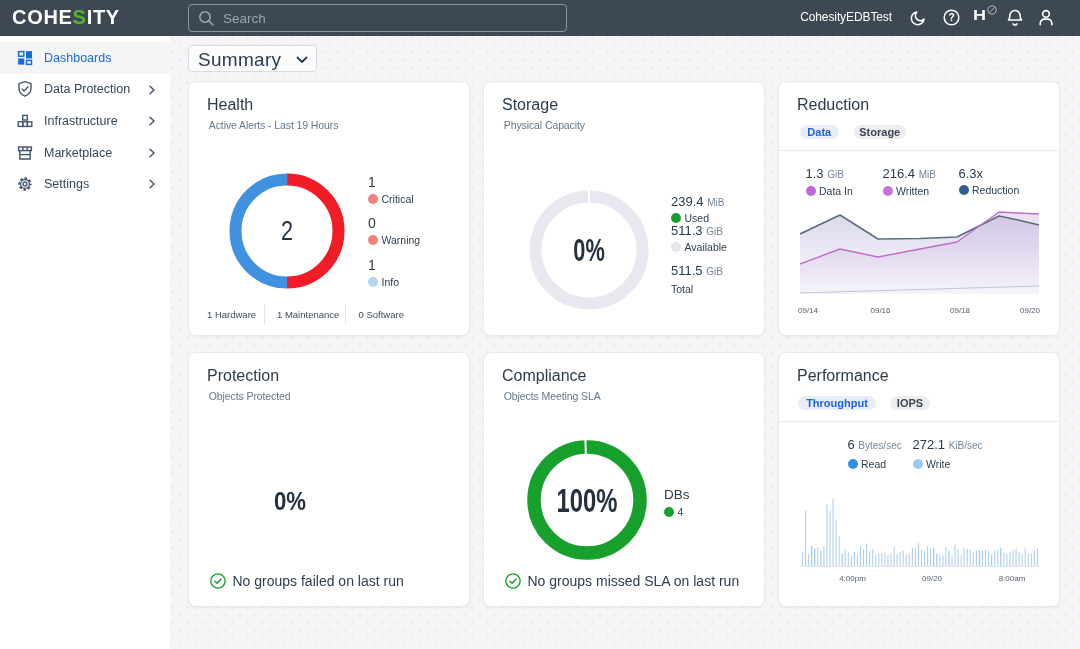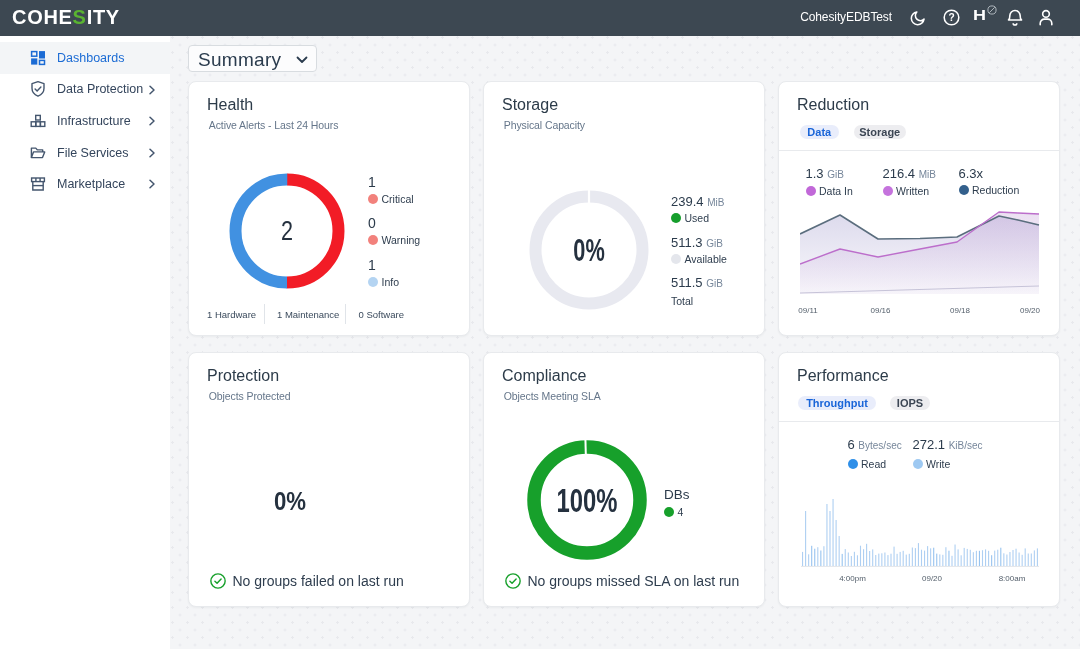--- a/index.html
+++ b/index.html
@@ -9,21 +9,21 @@
 #topbar { position:absolute; left:0; top:0; width:1080px; height:36px; background:#3d4852; }
 #logo { position:absolute; left:12px; top:5.5px; font-size:20px; font-weight:bold; color:#fff; letter-spacing:.7px; }
 #logo .s { color:#5ab431; }
 #search { position:absolute; left:188px; top:4px; width:379px; height:28px; border:1px solid #8b959d; border-radius:4px; }
 #search svg { position:absolute; left:9px; top:5px; }
 #search span { position:absolute; left:34px; top:6px; font-size:13.5px; color:#9aa5ad; }
 .tuser { position:absolute; right:188px; top:10px; font-size:12px; letter-spacing:-.1px; color:#fff; }
 .ticon { position:absolute; }
 .th { position:absolute; left:973px; top:9px; color:#fff; font-size:18px; line-height:13px; font-weight:bold; transform:scaleY(.8); }
 #sidebar { position:absolute; left:0; top:36px; width:170px; height:613px; background:#fff; padding-top:6px; }
-.mi { position:relative; height:31.6px; display:flex; align-items:center; padding-left:29px; }
+.mi { position:relative; height:31.6px; display:flex; align-items:center; padding-left:16px; }
 .mi.active { background:#f3f5f7; }
 .mi svg { flex:0 0 18px; }
 .mi span { margin-left:10px; font-size:12.5px; color:#34455c; }
 .mi.active span { color:#1b6bd4; }
 .mi .chev { position:absolute; right:13px; top:11px; }
 #summary { position:absolute; left:188px; top:45px; width:129px; height:27px; background:#fcfcfd; border:1px solid #d8dce0; border-radius:4px;padding-left:12px; }
 #summary span { position:absolute; left:9px; top:3px; font-size:19px; letter-spacing:.3px; color:#2b3c4e; }
 #summary svg { position:absolute; right:8px; top:10px; }
 .card { position:absolute; width:282px; height:255px; background:#fff; border:1px solid #e8eaed; border-radius:8px; box-shadow:0 1px 2px rgba(40,50,60,.05); }
 .title { position:absolute; left:18px; top:15px; font-size:16px; line-height:1; color:#2c3b49; }
@@ -44,20 +44,27 @@
 .pill.off { background:#ededf0; color:#3c4654; }
 .divider { position:absolute; left:0; top:68px; width:280px; height:1px; background:#e8eaed; }
 .axis { position:absolute; font-size:8px; color:#55606c; transform:translateX(-50%); }
 .chk { position:absolute; }
 .chktxt { position:absolute; font-size:14px; color:#2e3d4e; }
 .rchart,.pchart { position:absolute; }
 </style></head>
 <body>
 <div id="topbar">
   <div id="logo">COHE<span class="s">S</span>ITY</div>
+  <div id="search">
+    <svg width="17" height="17" viewBox="0 0 17 17">
+        <circle cx="7" cy="7" r="5.2" fill="none" stroke="#9aa5ad" stroke-width="1.6"></circle>
+        <path d="M11 11 L15 15" stroke="#9aa5ad" stroke-width="1.6" stroke-linecap="round"></path>
+      </svg>
+    <span>Search</span>
+  </div>
 
 <span class="tuser">CohesityEDBTest</span>
 <svg class="ticon" style="left:910px;top:8px" width="18" height="18" viewBox="0 0 20 20">
   <path d="M15.6 12.4 A7.1 7.1 0 1 1 7.6 4.4 a5.6 5.6 0 0 0 8 8 z" fill="none" stroke="#fff" stroke-width="1.7" stroke-linejoin="round"></path>
 </svg>
 <svg class="ticon" style="left:943px;top:9px" width="17" height="17" viewBox="0 0 20 20">
   <circle cx="10" cy="10" r="8.6" fill="none" stroke="#fff" stroke-width="1.8"></circle>
   <text x="10" y="14.6" font-size="12" font-family="Liberation Sans" fill="#fff" text-anchor="middle" font-weight="bold">?</text>
 </svg>
 <div class="th">H</div>
@@ -102,52 +109,53 @@
         <rect x="6.8" y="9.8" width="4.6" height="4.6" stroke="#44566e" stroke-width="1.4" fill="none"></rect>
         <rect x="11.4" y="9.8" width="4.4" height="4.6" stroke="#44566e" stroke-width="1.4" fill="none"></rect>
       </svg>
       <span>Infrastructure</span>
       <svg class="chev" width="10" height="10" viewBox="0 0 10 10">
         <path d="M3 1.2 L7 5 L3 8.8" stroke="#44566e" stroke-width="1.5" fill="none" stroke-linecap="round" stroke-linejoin="round"></path>
       </svg>
     </div>
 <div class="mi">
       <svg width="18" height="18" viewBox="0 0 18 18">
-        <path stroke="#44566e" stroke-width="1.4" fill="none" stroke-linejoin="round" d="M2.4 13.6 V4.1 h4.4 l1.5 1.8 h5.4 v2"></path>
-        <path stroke="#44566e" stroke-width="1.4" fill="none" stroke-linejoin="round" d="M2.4 13.6 l2.1-5.7 h11.2 l-2.2 5.7 z"></path>
-      </svg>
-      <span>File Services</span>
-      <svg class="chev" width="10" height="10" viewBox="0 0 10 10">
-        <path d="M3 1.2 L7 5 L3 8.8" stroke="#44566e" stroke-width="1.5" fill="none" stroke-linecap="round" stroke-linejoin="round"></path>
-      </svg>
-    </div>
-<div class="mi">
-      <svg width="18" height="18" viewBox="0 0 18 18">
         <rect x="2.6" y="3" width="12.8" height="3.6" stroke="#44566e" stroke-width="1.4" fill="none"></rect>
         <path stroke="#44566e" stroke-width="1.4" fill="none" d="M6.9 3.1 v3.4 M11.1 3.1 v3.4"></path>
         <path stroke="#44566e" stroke-width="1.4" fill="none" d="M3.8 6.8 V15 h10.4 V6.8"></path>
         <path stroke="#44566e" stroke-width="1.4" fill="none" d="M3.9 10.6 h10.2"></path>
       </svg>
       <span>Marketplace</span>
+      <svg class="chev" width="10" height="10" viewBox="0 0 10 10">
+        <path d="M3 1.2 L7 5 L3 8.8" stroke="#44566e" stroke-width="1.5" fill="none" stroke-linecap="round" stroke-linejoin="round"></path>
+      </svg>
+    </div>
+<div class="mi">
+      <svg width="18" height="18" viewBox="0 0 18 18">
+        <circle cx="9" cy="9" r="5.5" stroke="#44566e" stroke-width="2.3" fill="none" stroke-dasharray="2.55 1.77" stroke-dashoffset="1.2"></circle>
+        <circle cx="9" cy="9" r="4.4" stroke="#44566e" stroke-width="1.3" fill="none"></circle>
+        <circle cx="9" cy="9" r="2" stroke="#44566e" stroke-width="1.3" fill="none"></circle>
+      </svg>
+      <span>Settings</span>
       <svg class="chev" width="10" height="10" viewBox="0 0 10 10">
         <path d="M3 1.2 L7 5 L3 8.8" stroke="#44566e" stroke-width="1.5" fill="none" stroke-linecap="round" stroke-linejoin="round"></path>
       </svg>
     </div>
 
 </div>
 <div id="summary">
     <span>Summary</span>
   <svg width="12" height="8" viewBox="0 0 12 8">
       <path d="M1.5 1.5 L6 6 L10.5 1.5" stroke="#2b3c4e" stroke-width="1.8" fill="none" stroke-linecap="round" stroke-linejoin="round"></path>
     </svg>
 </div>
 
 <div class="card" style="left:188px;top:81px">
   <div class="title">Health</div>
-  <div class="sub">Active Alerts - Last 24 Hours</div>
+  <div class="sub">Active Alerts - Last 19 Hours</div>
   <svg class="donut" style="left:37px;top:88px" width="122" height="122">
   <circle cx="61" cy="61" r="51.5" fill="none" stroke="#f21c26" stroke-width="12" stroke-dasharray="161.8 161.8" transform="rotate(-90 61 61)"></circle>
   <circle cx="61" cy="61" r="51.5" fill="none" stroke="#4191e1" stroke-width="12" stroke-dasharray="161.8 161.8" transform="rotate(90 61 61)"></circle>
 </svg>
   <div class="dcenter" style="left:37px;top:88px;width:122px;height:122px;font-size:27px;transform:scaleX(.8)">2</div>
   <div class="leg" style="left:179px;top:93px">
     <div class="legnum">1</div>
     <div class="legrow">
         <div class="dot" style="background:#f2817c"></div>
         <span>Critical</span>
@@ -177,21 +185,21 @@
   <circle cx="62" cy="62" r="53.5" fill="none" stroke="#e8e9f0" stroke-width="12"></circle>
   <rect x="60.9" y="1.5" width="2.2" height="14" fill="#fff"></rect>
 </svg>
   <div class="dcenter" style="left:43px;top:106px;width:124px;height:124px;font-size:32px;font-weight:bold;transform:scaleX(.68)">0%</div>
   <div class="leg" style="left:187px;top:112.5px">
     <div class="statval">239.4 <small>MiB</small></div>
     <div class="legrow" style="">
         <div class="dot" style="background:#169e2c"></div>
         <span>Used</span>
       </div>
-    <div class="statval" style="margin-top:12px">511.3 <small>GiB</small></div>
+    <div class="statval" style="">511.3 <small>GiB</small></div>
     <div class="legrow" style="margin-top:4px">
         <div class="dot" style="background:#e4e6ec"></div>
         <span>Available</span>
       </div>
     <div class="statval" style="margin-top:11px">511.5 <small>GiB</small></div>
     <div class="legrow" style="margin-top:6px">
         <span style="margin-left:0;font-size:10.5px">Total</span>
       </div>
   </div>
 </div>
@@ -232,21 +240,21 @@
       <stop offset="0" stop-color="#b98fd0" stop-opacity="0.28"></stop>
       <stop offset="1" stop-color="#b98fd0" stop-opacity="0.05"></stop>
     </linearGradient>
   </defs>
   <path d="M0,92 L0,32 L40,13 L78,37 L120,36.5 L157,35 L199,14 L218,18 L239,23 L239,92 Z" fill="url(#gA)"></path>
   <path d="M0,92 L0,62 L40,47 L78,55 L120,47 L157,40 L199,10 L218,11 L239,12 L239,92 Z" fill="url(#gB)"></path>
   <polyline points="0,32 40,13 78,37 120,36.5 157,35 199,14 218,18 239,23" fill="none" stroke="#5b6e7e" stroke-width="1.6" stroke-linejoin="round"></polyline>
   <polyline points="0,62 40,47 78,55 120,47 157,40 199,10 218,11 239,12" fill="none" stroke="#bc6ecb" stroke-width="1.4" stroke-linejoin="round"></polyline>
   <polyline points="0,91 239,84" fill="none" stroke="#c6c3d8" stroke-width="1"></polyline>
 </svg>
-  <div class="axis" style="left:29px;top:224px">09/11</div>
+  <div class="axis" style="left:29px;top:224px">09/14</div>
   <div class="axis" style="left:101.5px;top:224px">09/16</div>
   <div class="axis" style="left:181px;top:224px">09/18</div>
   <div class="axis" style="left:251px;top:224px">09/20</div>
 </div>
 
 <div class="card" style="left:188px;top:352px">
   <div class="title">Protection</div>
   <div class="sub">Objects Protected</div>
   <div class="dcenter" style="left:41px;top:120px;width:120px;height:56px;font-size:25.5px;font-weight:bold;transform:scaleX(.87)">0%</div>
   <svg class="chk" style="left:21px;top:220px" width="16" height="16" viewBox="0 0 17 17">

